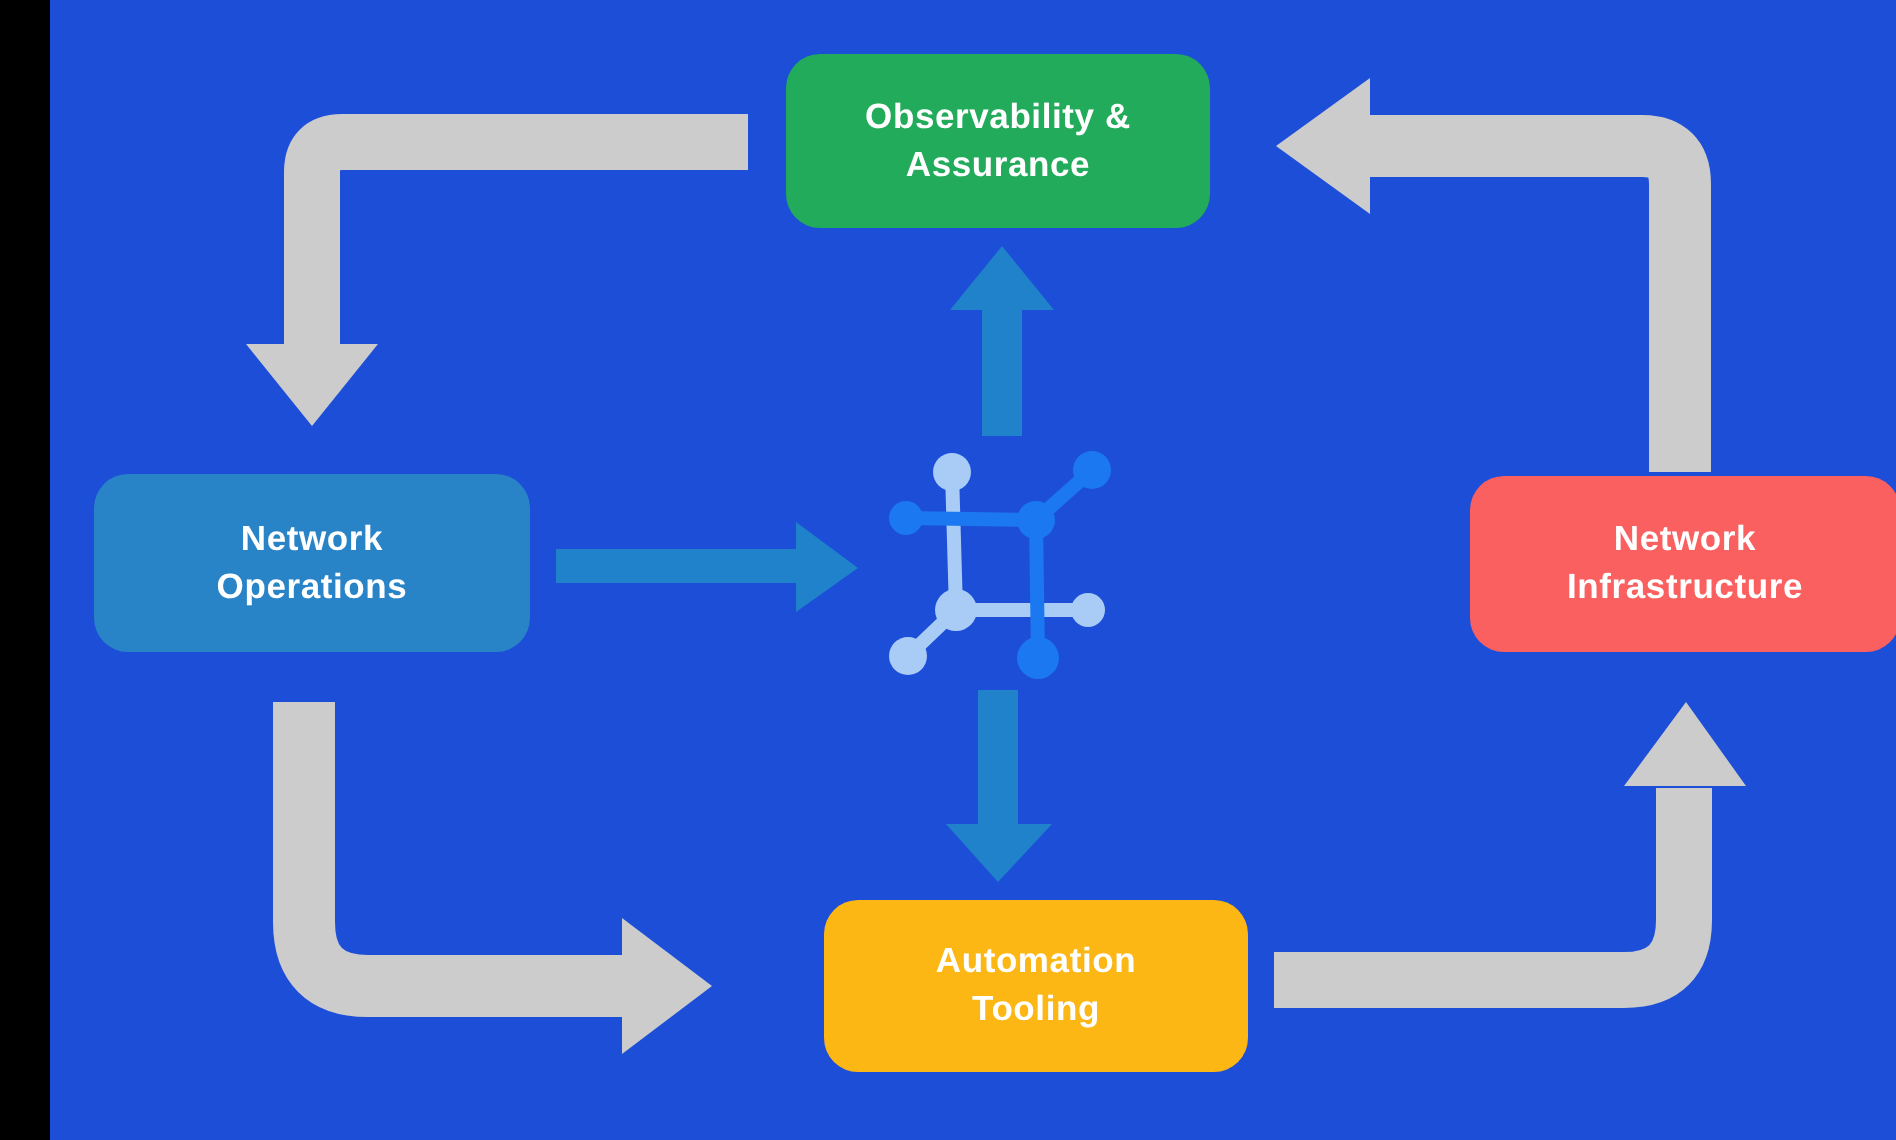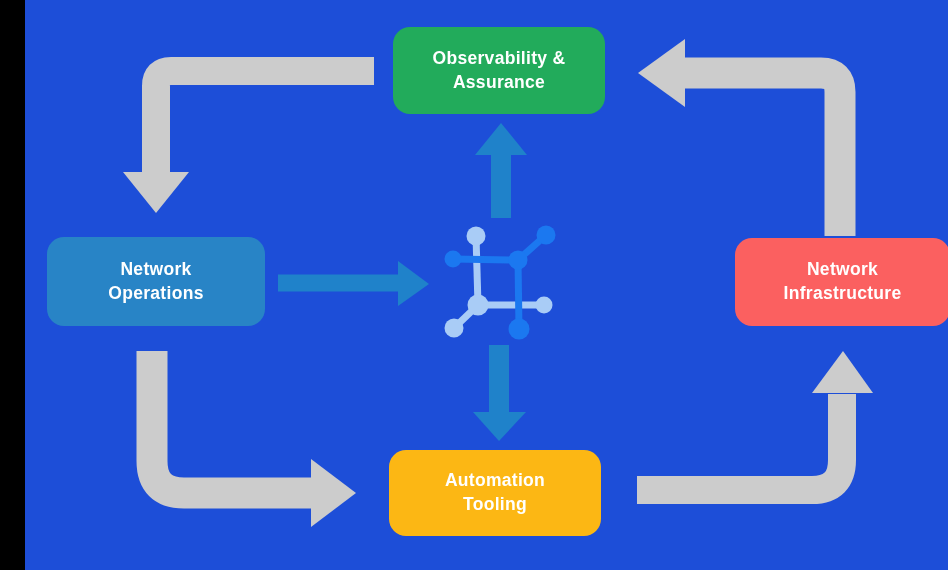--- a/index.html
+++ b/index.html
@@ -29,21 +29,21 @@
     font-size: 17.5px;
     font-weight: 700;
     letter-spacing: 0.3px;
     text-align: center;
     line-height: 1.35;
   }
   .node .label { white-space: pre-line; }
   .node-observability { left: 368px; top: 27px;  width: 212px; height: 87px; }
   .node-operations    { left: 22px;  top: 237px; width: 218px; height: 89px; }
   .node-infrastructure{ left: 710px; top: 238px; width: 215px; height: 88px; }
-  .node-automation    { left: 364px; top: 450px; width: 212px; height: 86px; }
+  .node-automation    { left: 387px; top: 450px; width: 212px; height: 86px; }
 </style>
 </head>
 <body>
 
 <div class="stage">
 
   <svg class="layer" viewBox="0 0 948 570" xmlns="http://www.w3.org/2000/svg">
 
     <g fill="none" stroke-linecap="butt" stroke="#CCCCCC">
       <path d="M 349 71 L 146 71 Q 131 71 131 86 L 131 174" stroke-width="28"></path>

